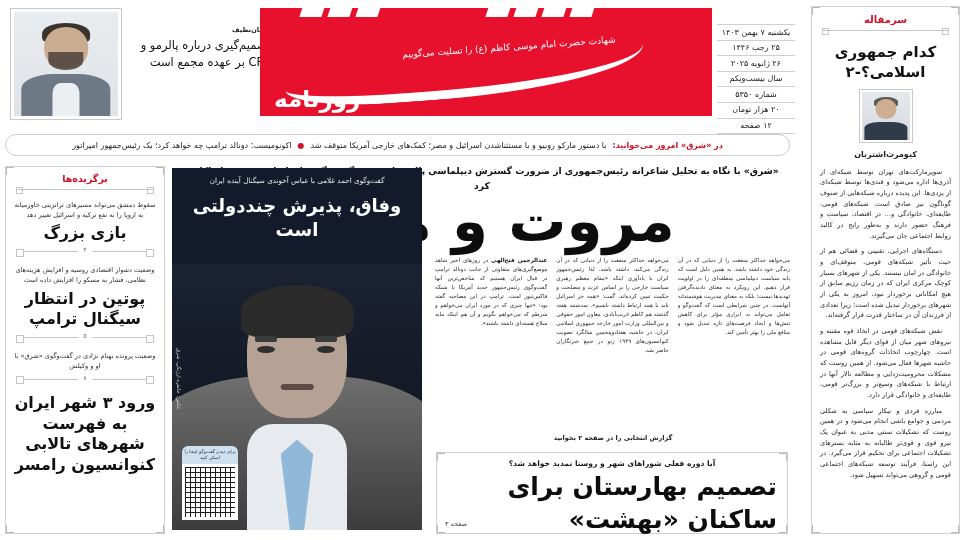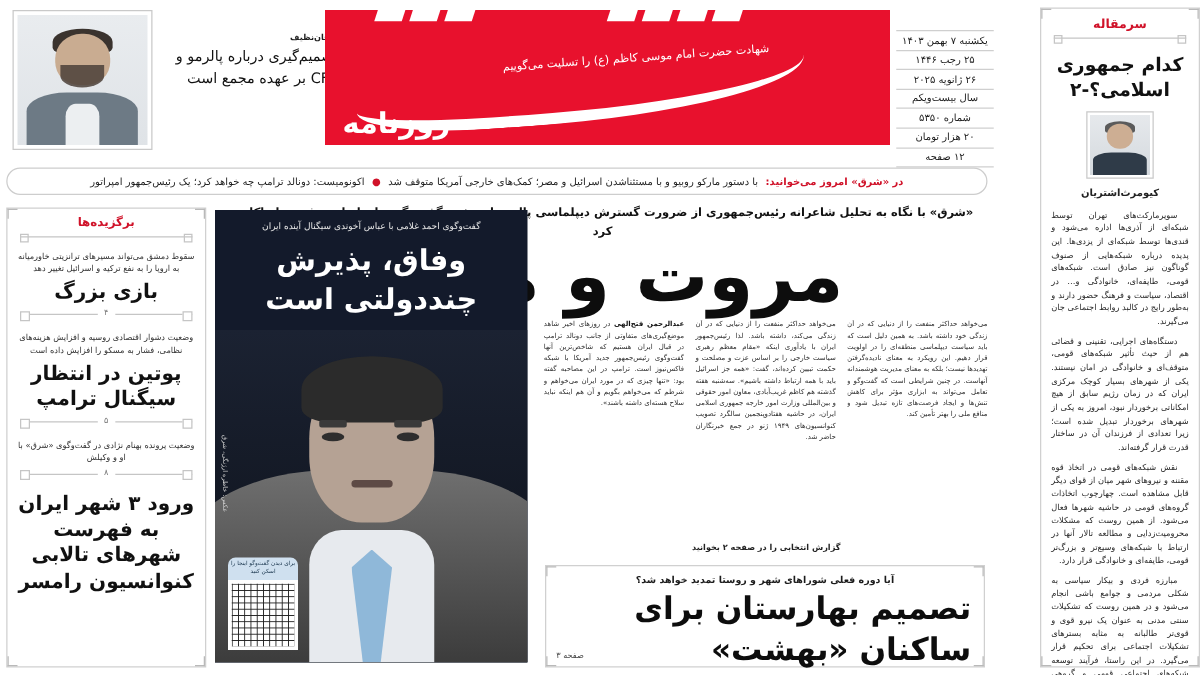--- a/index.html
+++ b/index.html
@@ -57,21 +57,21 @@
     font-weight:bold;}
   .logo .condol{position:absolute;right:96px;top:34px;font-size:9px;color:#fff;
     transform:rotate(-4deg);white-space:nowrap;}
 
   .datebox{position:absolute;top:24px;right:165px;width:78px;text-align:center;}
   .datebox .ln{font-size:8px;color:#1b1b1b;padding:2.5px 0;border-bottom:1px solid #cfcfcf;
     white-space:nowrap;line-height:1.2;}
   .datebox .ln:first-child{border-top:1px solid #cfcfcf;}
 
   
-  .edit-rail{position:absolute;top:6px;right:0;width:128px;height:528px;
+  .edit-rail{position:absolute;top:6px;right:0;width:149px;height:528px;
     border:1px solid #d0d0d0;box-sizing:border-box;padding:7px 8px;}
   .edit-kicker{text-align:center;color:#d01229;font-size:10px;font-weight:bold;}
   .rule{height:5px;margin:5px 2px;border-top:1px solid #c5c5c5;position:relative;}
   .rule:before,.rule:after{content:"";position:absolute;top:-3px;width:5px;height:5px;
     border:1px solid #c5c5c5;}
   .rule:before{left:0;} .rule:after{right:0;}
   .edit-title{text-align:center;font-size:15px;font-weight:bold;color:#111;
     line-height:1.35;margin:6px 0 6px;}
   .edit-photo{width:54px;height:54px;margin:0 auto;border:1px solid #c9c9c9;padding:2px;
     box-sizing:border-box;background:#fff;}
@@ -122,21 +122,21 @@
   .lead-byline{font-weight:bold;color:#111;}
   .lead-cont{position:absolute;top:434px;right:172px;width:350px;text-align:center;
     font-size:6.5px;font-weight:bold;color:#222;}
 
   
   .navy{position:absolute;top:168px;left:172px;width:250px;height:362px;
     background:#131a2b;overflow:hidden;}
   .navy-kicker{position:absolute;top:8px;left:0;width:100%;text-align:center;
     font-size:7.2px;color:#e7e7e7;padding:0 8px;box-sizing:border-box;}
   .navy-title{position:absolute;top:26px;left:0;width:100%;text-align:center;
-    font-size:23px;font-weight:bold;color:#fff;line-height:1.35;}
+    font-size:18px;font-weight:bold;color:#fff;line-height:1.35;}
   .navy-photo{position:absolute;top:96px;left:0;width:250px;height:266px;
     background:linear-gradient(#1b2232,#0c1018);overflow:hidden;}
   .np-suit{position:absolute;left:50%;bottom:0;width:118%;height:58%;
     transform:translateX(-50%);background:linear-gradient(#6f6f6f,#3c3c3c);
     border-radius:40% 40% 0 0;}
   .np-shirt{position:absolute;left:50%;bottom:0;width:40%;height:40%;
     transform:translateX(-50%);background:#e7eaee;border-radius:26% 26% 0 0;}
   .np-tie{position:absolute;left:50%;bottom:0;width:13%;height:34%;
     transform:translateX(-50%);background:#8fb8d9;clip-path:polygon(50% 0,100% 16%,72% 100%,28% 100%,0 16%);}
   .np-head{position:absolute;left:50%;top:11%;width:40%;height:47%;

